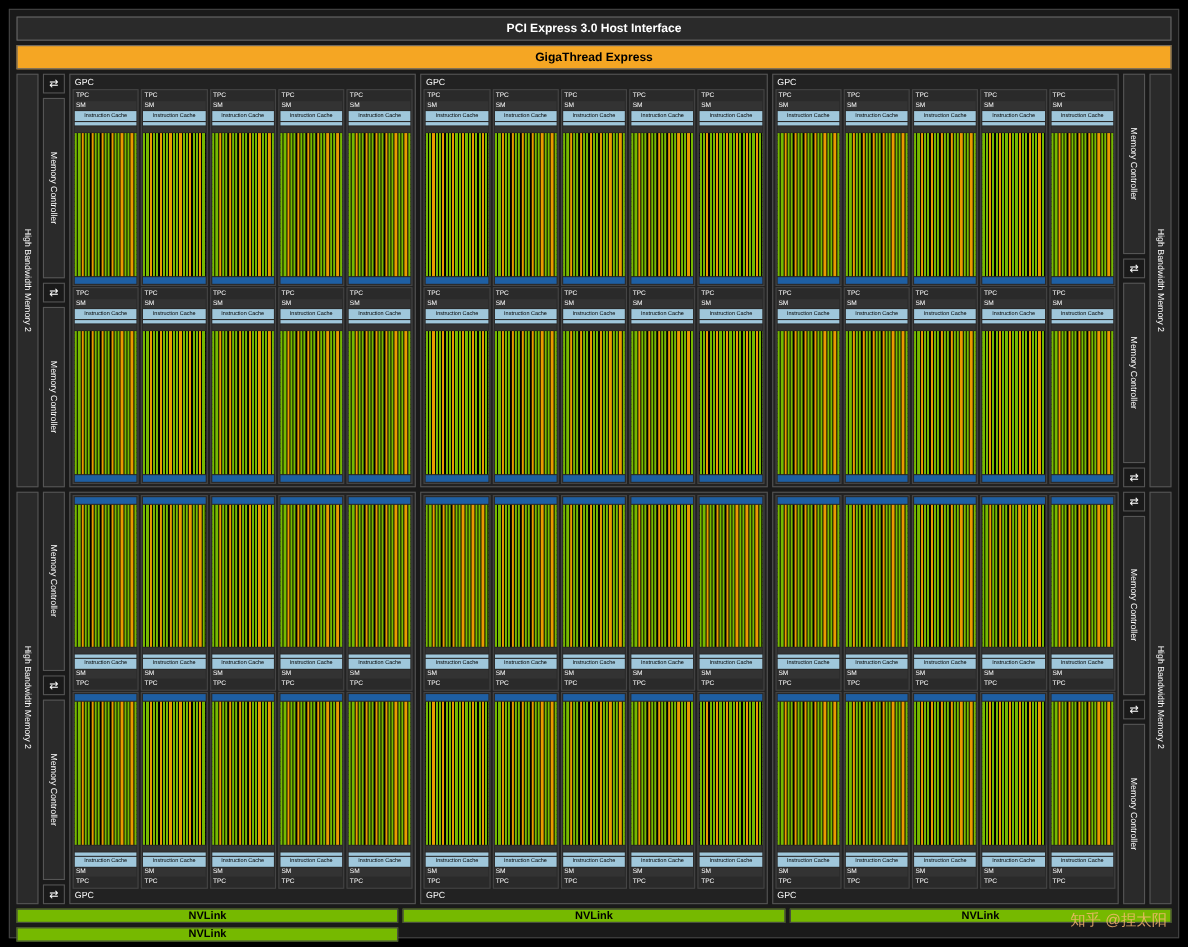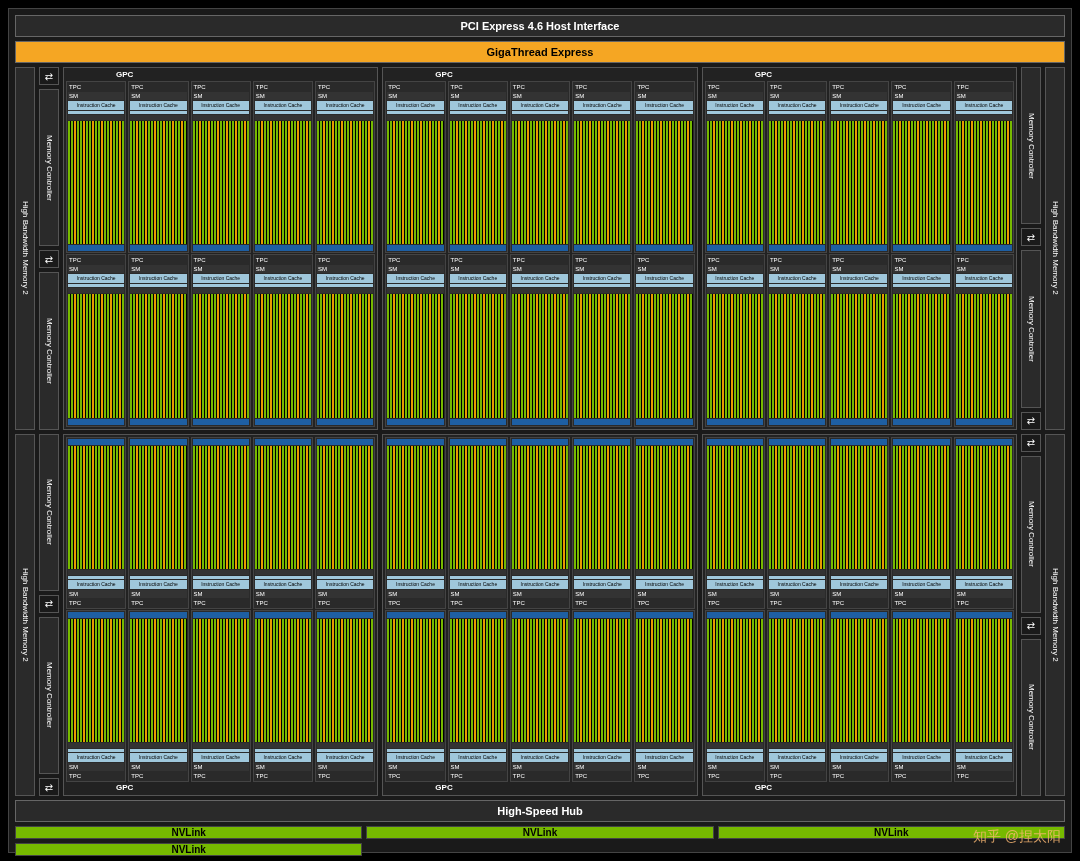--- a/index.html
+++ b/index.html
@@ -68,21 +68,21 @@
   }
   .gpc {
     background: #222;
     border: 1px solid #555;
     display: flex;
     flex-direction: column;
     padding: 2px;
     gap: 1px;
     min-height: 0;
   }
-  .gpc-label { font-size: 8px; font-weight: bold; padding-left: 2px; height:10px; line-height:10px;margin-left:48px;}
+  .gpc-label { font-size: 8px; font-weight: normal; padding-left: 2px; height:10px; line-height:10px;}
   .tpc-row {
     flex: 1;
     display: grid;
     grid-template-columns: repeat(5, 1fr);
     gap: 2px;
     min-height: 0;
   }
   .tpc {
     background: #2a2a2a;
     border: 1px solid #444;
@@ -137,21 +137,21 @@
   }
   
   .gpc.bottom { flex-direction: column-reverse; }
   .gpc.bottom .tpc { flex-direction: column-reverse; }
 </style>
 </head>
 <body>
 
 <div class="chip">
 
-  <div class="hbar pcie">PCI Express 4.6 Host Interface</div>
+  <div class="hbar pcie">PCI Express 3.0 Host Interface</div>
   <div class="hbar giga">GigaThread Express</div>
 
   <div class="mid-row">
 
     <div class="side-col">
       <div class="vbox">High Bandwidth Memory 2</div>
     </div>
 
     <div class="side-col">
       <div class="vbox arrows">⇄</div>
@@ -775,21 +775,20 @@
       <div class="vbox arrows">⇄</div>
       <div class="vbox">Memory Controller</div>
       <div class="vbox arrows">⇄</div>
       <div class="vbox">Memory Controller</div>
     </div>
     <div class="side-col">
       <div class="vbox">High Bandwidth Memory 2</div>
     </div>
   </div>
 
-  <div class="hbar hs">High-Speed Hub</div>
 
   <div class="nvlink-row">
     <div class="nvlink">NVLink</div>
     <div class="nvlink">NVLink</div>
     <div class="nvlink">NVLink</div>
     <div class="nvlink">NVLink</div>
   </div>
 
   <div class="watermark">知乎 @捏太阳</div>
 </div>

